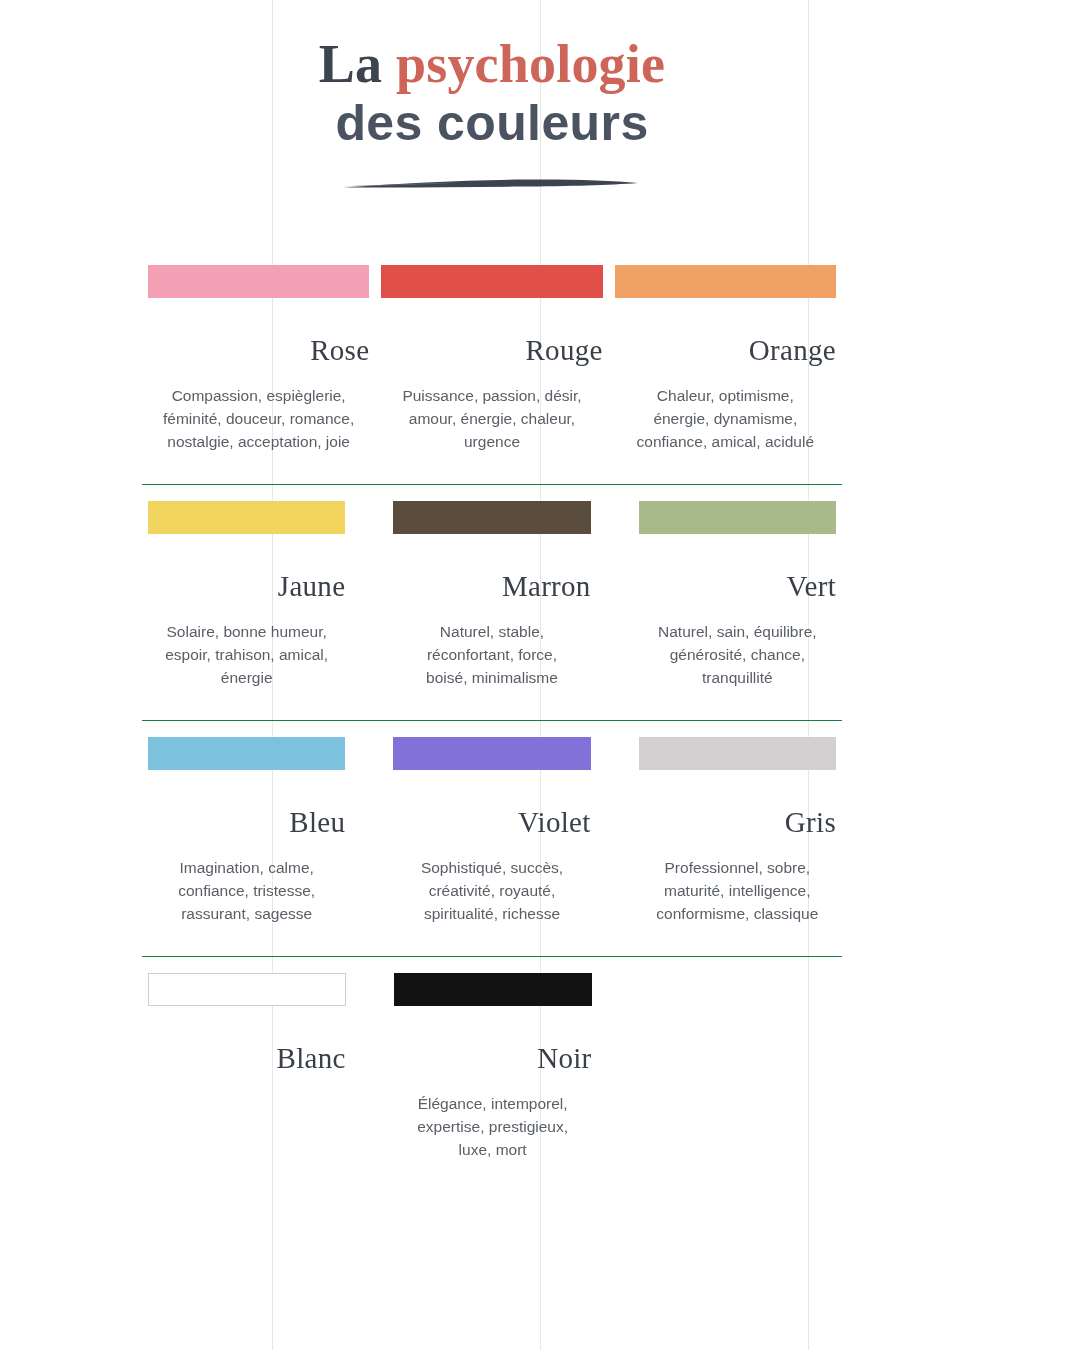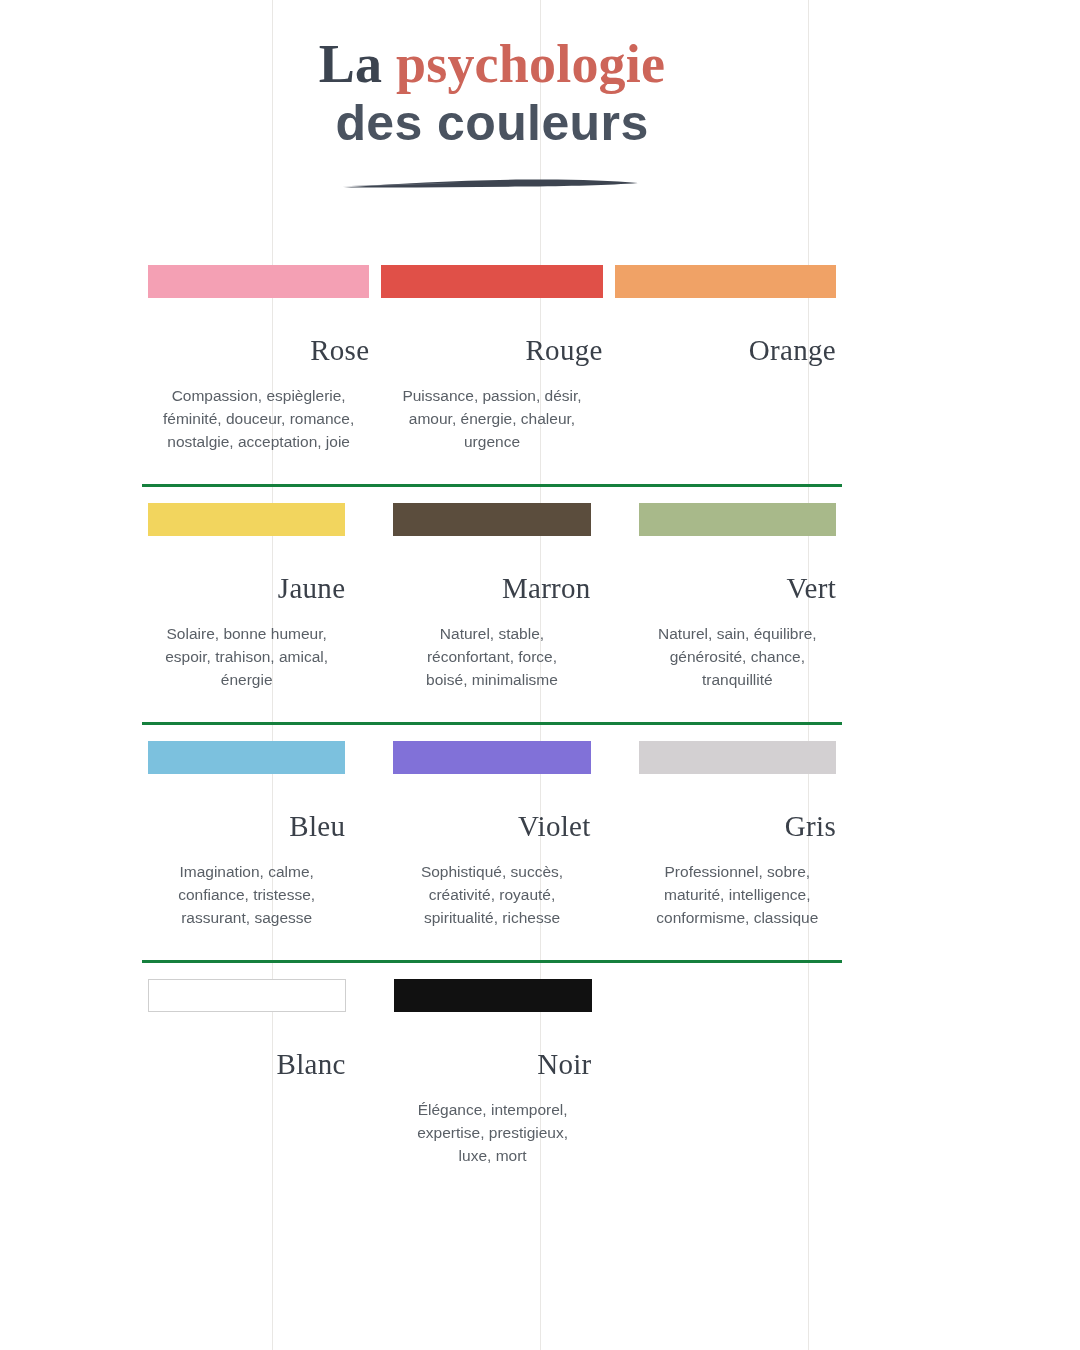--- a/index.html
+++ b/index.html
@@ -78,21 +78,21 @@
   .grid {
     margin: 0 auto;
     width: 700px;
     padding-top: 58px;
   }
   .grid-row {
     display: flex;
     position: relative;
   }
   .grid-row + .grid-row {
-    border-top: 3px solid #15803d;
+    border-top: 1px solid #15803d;
     gap: 36px;
   }
   .cell {
     width: 33.3333%;
     box-sizing: border-box;
     padding: 16px 6px 30px;
     text-align: center;
   }
   .cell.empty { padding: 0; }
 
@@ -157,20 +157,21 @@
         <div class="color-desc">Compassion, espièglerie, féminité, douceur, romance, nostalgie, acceptation, joie</div>
       </div>
       <div class="cell">
         <div class="swatch" style="background-color: rgb(224, 80, 72);"></div>
         <div class="color-name">Rouge</div>
         <div class="color-desc">Puissance, passion, désir, amour, énergie, chaleur, urgence</div>
       </div>
       <div class="cell">
         <div class="swatch" style="background-color: rgb(240, 162, 102);"></div>
         <div class="color-name">Orange</div>
+        <div class="color-desc">Chaleur, optimisme, énergie, dynamisme, confiance, amical, acidulé</div>
       </div>
     </div>
 
     <div class="grid-row">
       <div class="cell">
         <div class="swatch" style="background-color: rgb(242, 213, 94);"></div>
         <div class="color-name">Jaune</div>
         <div class="color-desc">Solaire, bonne humeur, espoir, trahison, amical, énergie</div>
       </div>
       <div class="cell">

